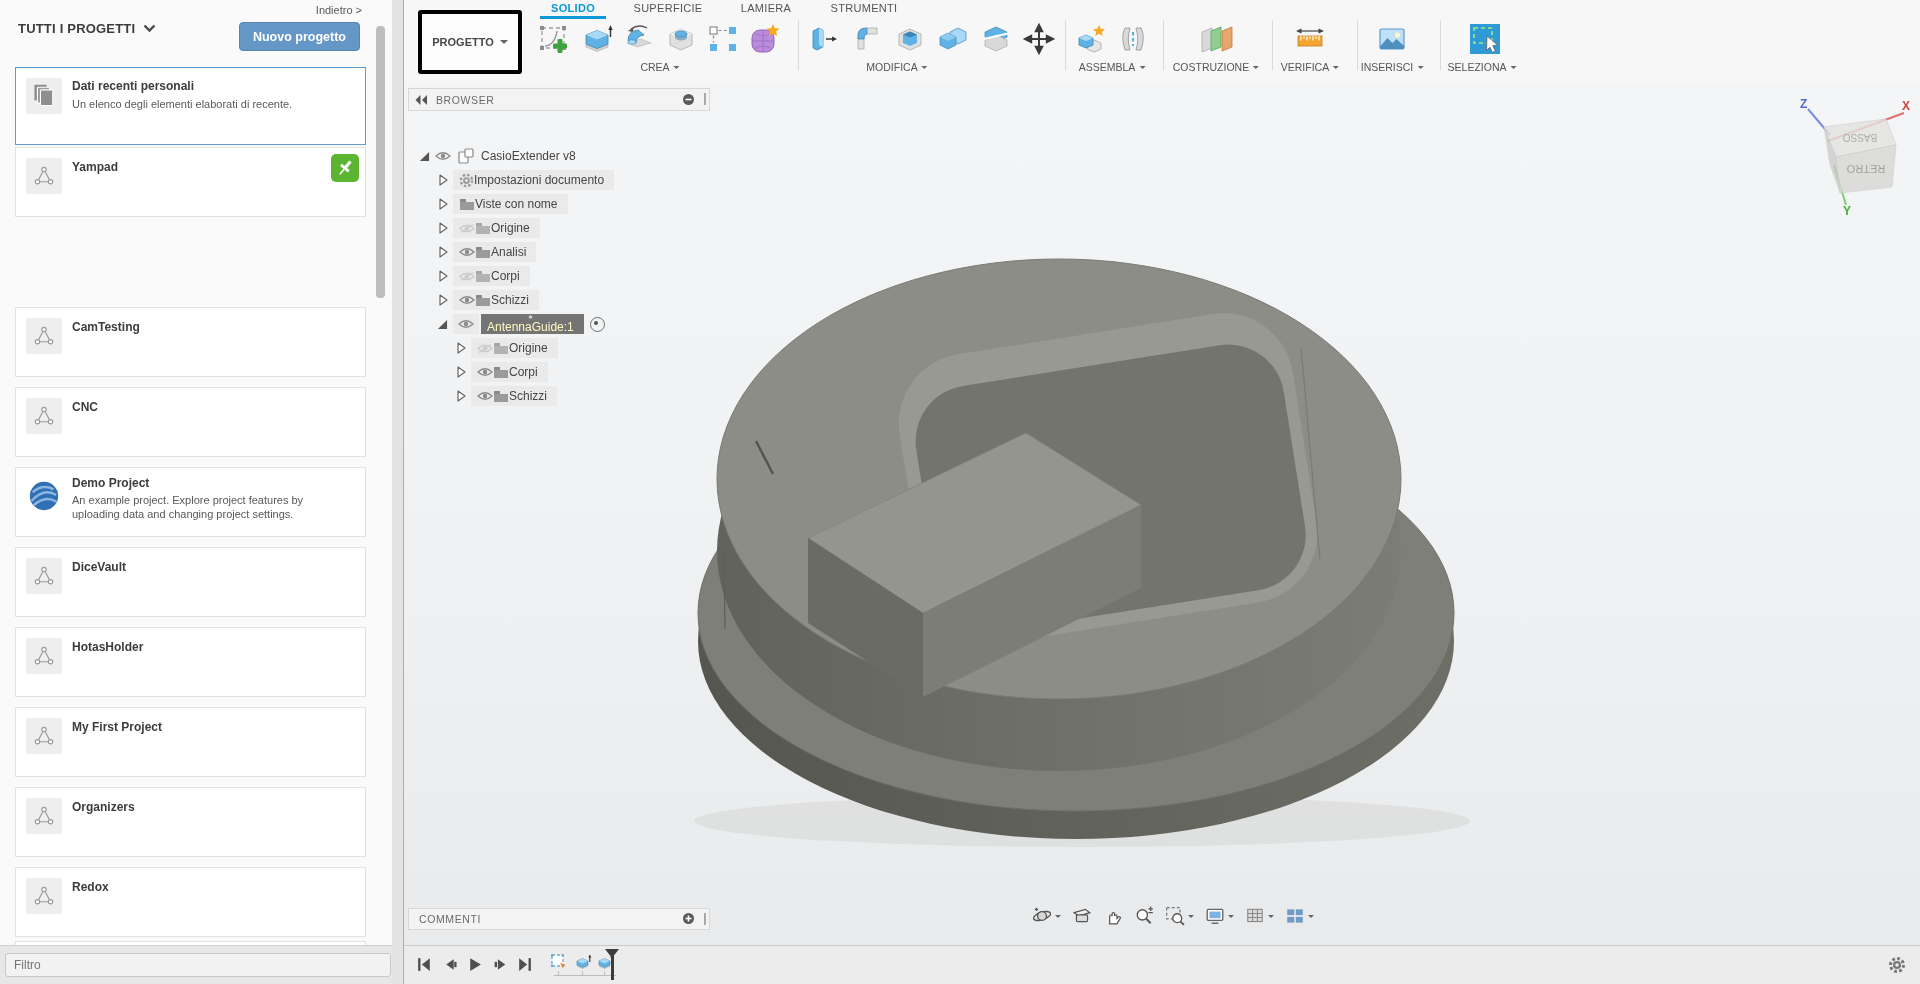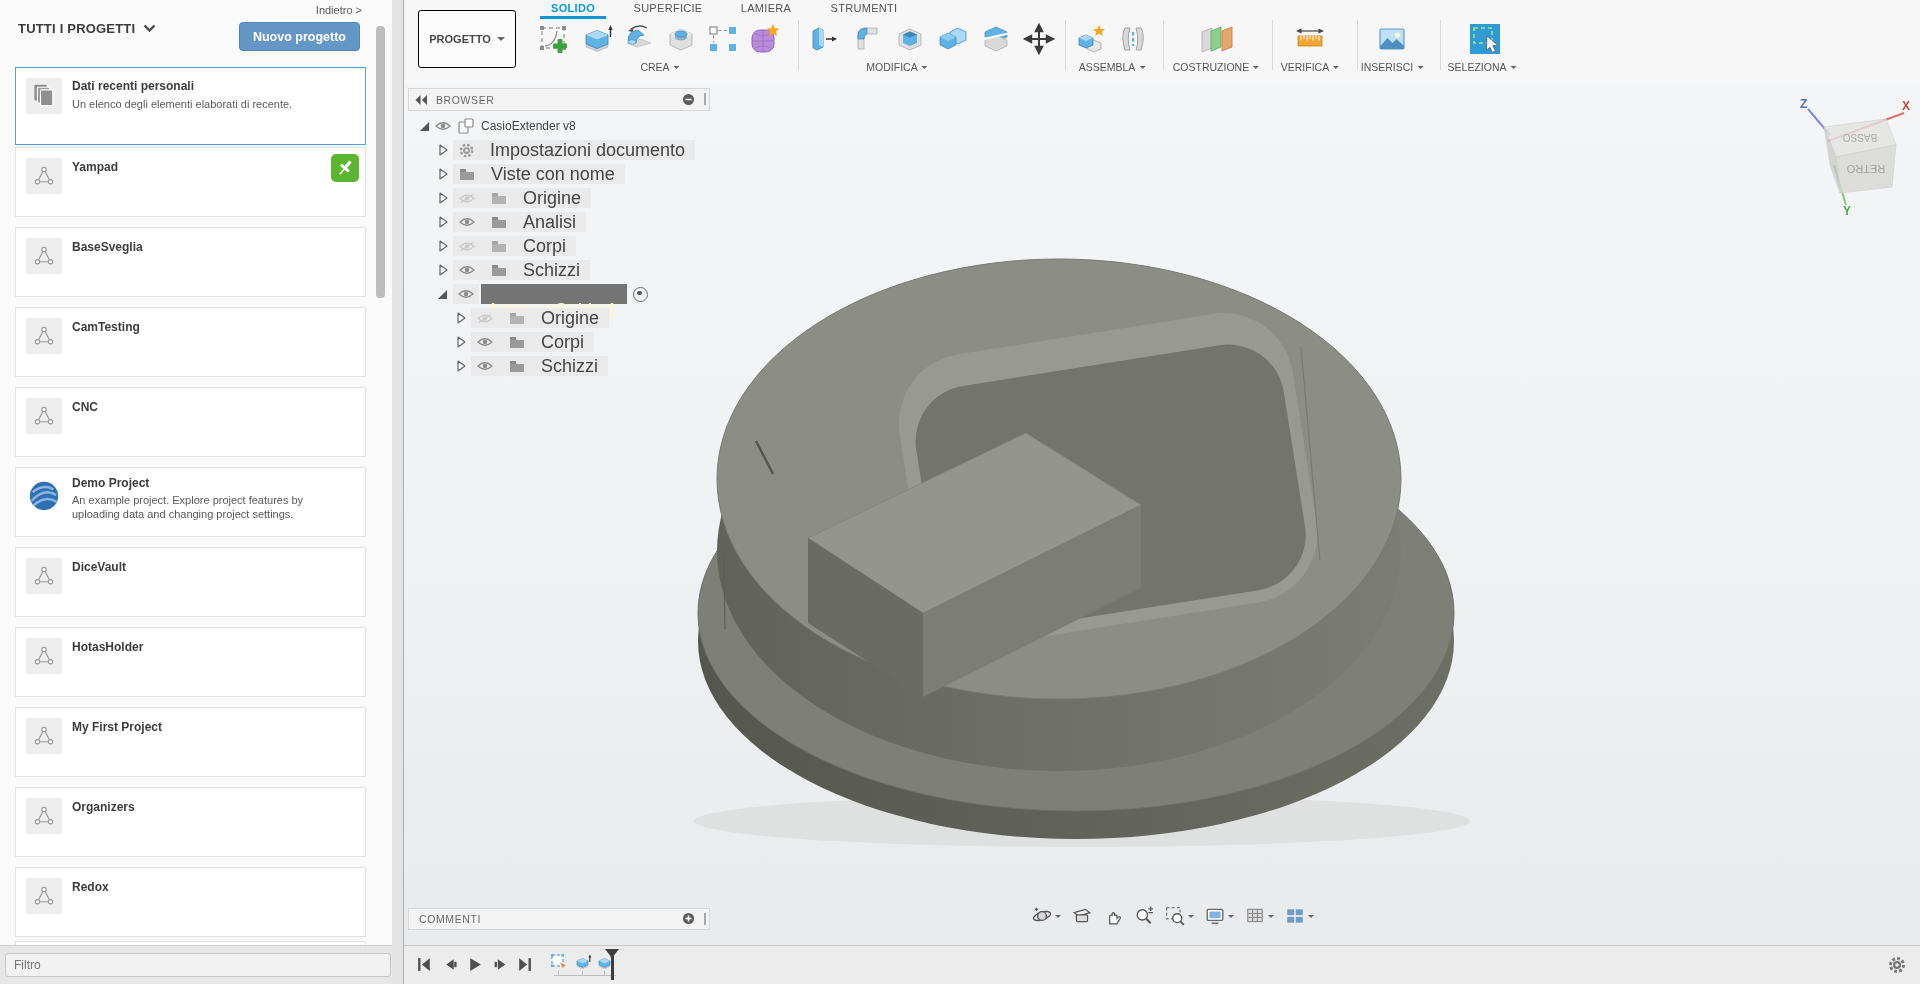--- a/index.html
+++ b/index.html
@@ -19,42 +19,42 @@
   .card.demo .c-title{top:8px;}
   .card.demo .c-sub{top:26px;width:260px;}
   .badge-pin{position:absolute;top:6px;right:6px;width:28px;height:28px;}
   .sliver{position:absolute;left:15px;top:941px;width:349px;height:5px;background:#fff;border:1px solid #e2e2e2;border-bottom:none;}
   .sb-scroll{position:absolute;left:376px;top:26px;width:9px;height:272px;background:#bdbdbd;border-radius:4px;}
   #sidebar-bottom{position:absolute;left:0;top:945px;width:392px;height:39px;background:#e7e7e7;border-top:1px solid #cfcfcf;}
   .filter-input{position:absolute;left:5px;top:7px;width:368px;height:22px;background:#f2f2f2;border:1px solid #c8c8c8;border-radius:3px;font-size:12px;color:#555;padding:0 8px;font-family:"Liberation Sans",sans-serif;}
   #divider{position:absolute;left:403px;top:0;width:1px;height:984px;background:#aeaeae;}
   
   #toolbar{position:absolute;left:404px;top:0;width:1516px;height:83px;background:#f7f7f7;border-bottom:1px solid #c9c9c9;}
-  .progetto-btn{position:absolute;left:14px;top:10px;width:96px;height:56px;border:1px solid #000000;border-radius:3px;background:#fcfcfc;display:flex;align-items:center;justify-content:center;gap:6px;font-size:11px;font-weight:bold;color:#474747;cursor:pointer;}
+  .progetto-btn{position:absolute;left:14px;top:10px;width:96px;height:56px;border:4px solid #000000;border-radius:3px;background:#fcfcfc;display:flex;align-items:center;justify-content:center;gap:6px;font-size:11px;font-weight:bold;color:#474747;cursor:pointer;}
   .caret{width:0;height:0;border-left:4px solid transparent;border-right:4px solid transparent;border-top:4px solid #666;display:inline-block;}
   .caret.sm{border-left-width:3.5px;border-right-width:3.5px;border-top-width:3.5px;}
   .tab{position:absolute;top:2px;transform:translateX(-50%);font-size:11px;color:#555;letter-spacing:.3px;cursor:pointer;}
   .tab.active{color:#0a99d6;font-weight:bold;}
   .tab-underline{position:absolute;top:16px;height:3px;width:66px;background:#0a99d6;transform:translateX(-50%);}
   .tgroup{position:absolute;top:22px;display:flex;align-items:flex-start;}
   .tbtn{width:34px;height:34px;display:flex;align-items:center;justify-content:center;cursor:pointer;}
   .glabel{position:absolute;top:61px;transform:translateX(-50%);font-size:10.5px;color:#555;display:flex;align-items:center;gap:4px;white-space:nowrap;cursor:pointer;}
   .gsep{position:absolute;top:20px;width:1px;height:50px;background:#dadada;}
   
   #viewport{position:absolute;left:404px;top:83px;width:1516px;height:862px;background:linear-gradient(#f4f5f6 0%,#f0f1f2 55%,#e9eaeb 100%);overflow:hidden;}
   #model-svg{position:absolute;left:0;top:0;}
   
   #browser-panel{position:absolute;left:4px;top:5px;width:364px;z-index:3;}
   .bp-header{position:relative;width:300px;height:21px;background:rgba(243,243,243,.96);border:1px solid #d7d7d7;display:flex;align-items:center;font-size:10.5px;color:#6a6a6a;letter-spacing:.6px;}
   .bp-header .ttl{margin-left:8px;}
   .bp-min{position:absolute;right:14px;top:4px;cursor:pointer;}
   .bp-grip{position:absolute;right:3px;top:4px;width:2px;height:12px;background:#a8a8a8;}
-  .trow{position:absolute;display:flex;align-items:center;height:24px;cursor:pointer;}
+  .trow{position:absolute;display:flex;align-items:center;height:24px;cursor:pointer;margin-top:30px;}
   .exp{width:13px;display:flex;justify-content:center;margin-right:4px;cursor:pointer;flex:none;}
-  .chip{display:inline-flex;align-items:center;gap:16px;height:20px;background:rgba(233,233,233,.94);padding:0 10px 0 6px;font-size:18px;color:#454545;white-space:nowrap;text-align:center;}
+  .chip{display:inline-flex;align-items:center;gap:0;height:20px;background:rgba(233,233,233,.94);padding:0 10px 0 6px;font-size:12px;color:#454545;white-space:nowrap;text-align:center;}
   .chip.dark{background:#747474;color:#fef9c3;font-weight:normal;flex-direction:column;}
   .eyechip{display:inline-flex;align-items:center;height:20px;background:rgba(233,233,233,.94);padding:0 5px;}
   .row0-label{font-size:12px;color:#454545;margin-left:6px;}
   .radio{width:13px;height:13px;border:1.4px solid #6e6e6e;border-radius:50%;margin-left:6px;position:relative;flex:none;cursor:pointer;}
   .radio:after{content:"";position:absolute;left:3px;top:3px;width:4.5px;height:4.5px;background:#555;border-radius:50%;}
   
   #comments-bar{position:absolute;left:4px;top:825px;width:300px;height:20px;background:rgba(243,243,243,.96);border:1px solid #d7d7d7;display:flex;align-items:center;font-size:10.5px;color:#6a6a6a;letter-spacing:.6px;z-index:3;}
   #comments-bar .ttl{margin-left:10px;}
   .cb-plus{position:absolute;right:14px;top:3px;cursor:pointer;}
   #navbar{position:absolute;left:626px;top:820px;height:26px;display:flex;align-items:center;gap:7px;z-index:3;}
@@ -109,31 +109,20 @@
         </div>
       <div class="c-title">Yampad</div>
       <div class="badge-pin"><svg width="28" height="28" viewBox="0 0 28 28">
             <rect width="28" height="28" rx="5" fill="#5cb531"></rect>
             <g transform="rotate(40 14 14)" fill="#fff">
               <rect x="12.4" y="5.5" width="3.2" height="8.5"></rect>
               <rect x="8.8" y="12.6" width="10.4" height="3" rx="1"></rect>
               <rect x="13.3" y="15.6" width="1.5" height="6.5"></rect>
             </g>
           </svg></div>
-    </div>
-    <div class="card proj" style="top:227px">
-      <div class="icon-box">
-          <svg width="26" height="26" viewBox="0 0 36 36">
-            <path d="M18 9 L9 26 H27 Z" fill="none" stroke="#9a9a9a" stroke-width="1.6"></path>
-            <circle cx="18" cy="9" r="3" fill="#fff" stroke="#9a9a9a" stroke-width="1.6"></circle>
-            <circle cx="9" cy="26" r="3" fill="#fff" stroke="#9a9a9a" stroke-width="1.6"></circle>
-            <circle cx="27" cy="26" r="3" fill="#fff" stroke="#9a9a9a" stroke-width="1.6"></circle>
-          </svg>
-        </div>
-      <div class="c-title">BaseSveglia</div>
     </div>
     <div class="card proj" style="top:307px">
       <div class="icon-box">
           <svg width="26" height="26" viewBox="0 0 36 36">
             <path d="M18 9 L9 26 H27 Z" fill="none" stroke="#9a9a9a" stroke-width="1.6"></path>
             <circle cx="18" cy="9" r="3" fill="#fff" stroke="#9a9a9a" stroke-width="1.6"></circle>
             <circle cx="9" cy="26" r="3" fill="#fff" stroke="#9a9a9a" stroke-width="1.6"></circle>
             <circle cx="27" cy="26" r="3" fill="#fff" stroke="#9a9a9a" stroke-width="1.6"></circle>
           </svg>
         </div>

